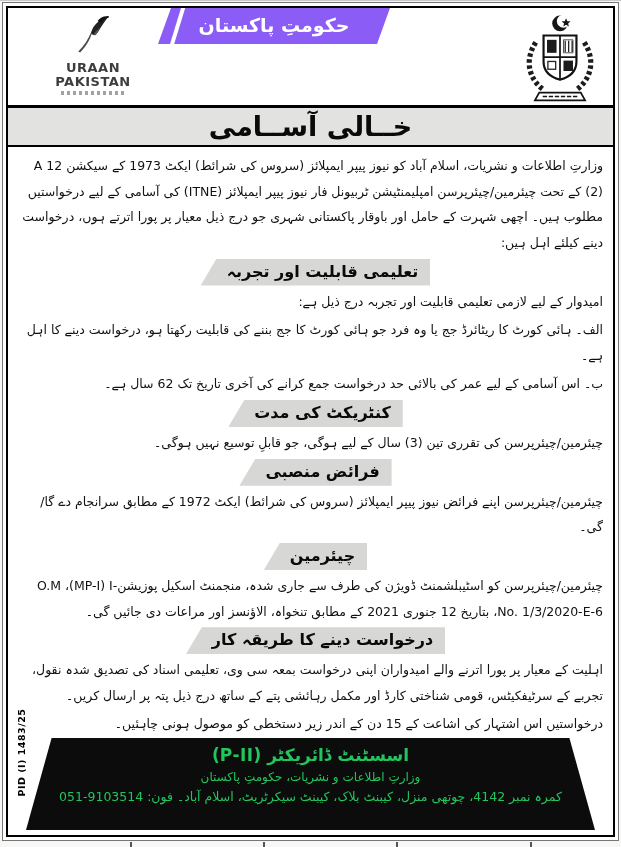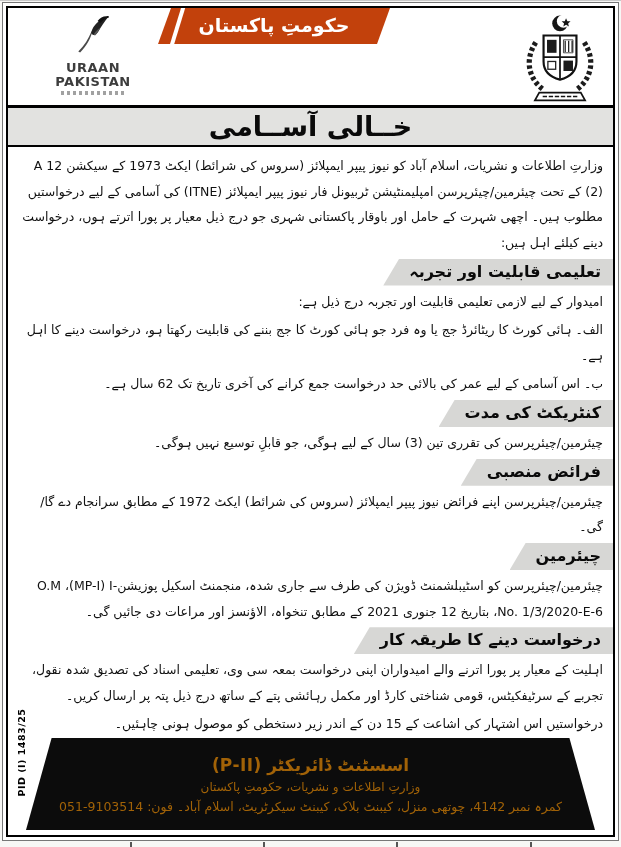--- a/index.html
+++ b/index.html
@@ -11,21 +11,21 @@
   .page-tick{position:absolute;background:#555;width:2px;height:5px;bottom:0;}
   .page-topline{position:absolute;top:0;left:0;right:0;height:1px;background:#c9c9c9;}
 
   
   .ad-outer{position:absolute;inset:2px 2px 6px 2px;border:1px solid #777;background:#fff;}
   .ad-frame{position:absolute;inset:3px;border:2px solid #000;display:flex;flex-direction:column;overflow:hidden;}
 
   
   .header{position:relative;height:97px;border-bottom:3px solid #000;background:#fff;flex:none;}
   .govt-banner{
-    position:absolute;top:0;left:150px;width:232px;height:36px;background:#c2410c;color:#fff;
+    position:absolute;top:0;left:150px;width:232px;height:36px;background:#8b5cf6;color:#fff;
     clip-path:polygon(13px 0,100% 0,calc(100% - 13px) 100%,0 100%);
     display:flex;align-items:center;justify-content:center;
     font-size:19px;font-weight:bold;direction:rtl;padding-bottom:3px;box-sizing:border-box;
   }
   .govt-banner .slash{position:absolute;left:17px;top:-3px;width:4px;height:46px;background:#fff;transform:rotate(17deg);}
   .ministry-title{
     position:absolute;left:85px;top:44px;width:350px;text-align:center;
     font-size:33px;font-weight:bold;direction:rtl;letter-spacing:1px;color:#0a0a0a;
   }
   
@@ -40,31 +40,31 @@
   
   .vacancy-band{
     flex:none;height:37px;background:#e2e2e0;border-bottom:2px solid #000;
     display:flex;align-items:center;justify-content:center;
     font-size:27px;font-weight:bold;direction:rtl;color:#0a0a0a;
   }
 
   
   .body{flex:1;padding:3px 10px 0 10px;direction:rtl;text-align:right;overflow:hidden;}
   .para{margin:3px 0;font-size:12.5px;line-height:2.05;}
-  .headrow{margin:3px -10px 3px 0;text-align:right;}
+  .headrow{margin:3px -10px 3px 0;text-align:center;}
   .sec-head{
     display:inline-block;background:#d7d7d5;color:#0a0a0a;font-weight:bold;font-size:16px;
     padding:3px 12px 5px 26px;clip-path:polygon(16px 0,100% 0,100% 100%,0 100%);
   }
 
   
   .footer{
-    flex:none;margin:3px 18px 5px 18px;height:92px;background:#0c0c0c;color:#a16207;
+    flex:none;margin:3px 18px 5px 18px;height:92px;background:#0c0c0c;color:#22c55e;
     clip-path:polygon(4.5% 0,95.5% 0,100% 100%,0 100%);
-    text-align:center;direction:rtl;padding-top:17px;box-sizing:border-box;
+    text-align:center;direction:rtl;padding-top:7px;box-sizing:border-box;
   }
   .footer .f1{font-size:17px;font-weight:bold;letter-spacing:.5px;}
   .footer .f2{font-size:12px;margin-top:5px;}
   .footer .f3{font-size:12.5px;margin-top:5px;}
 
   .pid{
     position:absolute;left:-27px;bottom:73px;transform:rotate(-90deg);transform-origin:center;
     font-size:9.5px;font-weight:bold;color:#000;letter-spacing:.5px;white-space:nowrap;width:80px;text-align:center;
   }
 </style>

